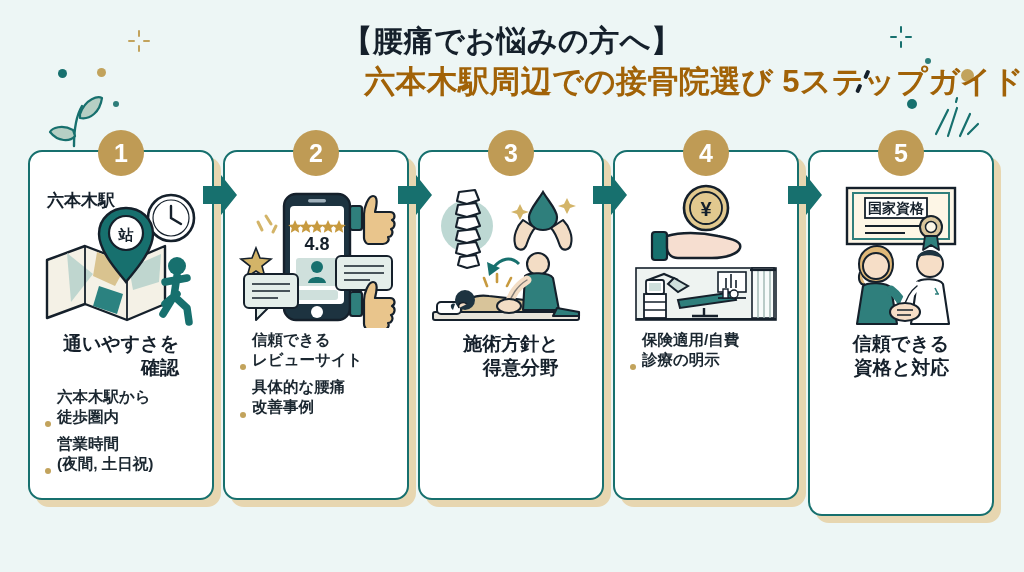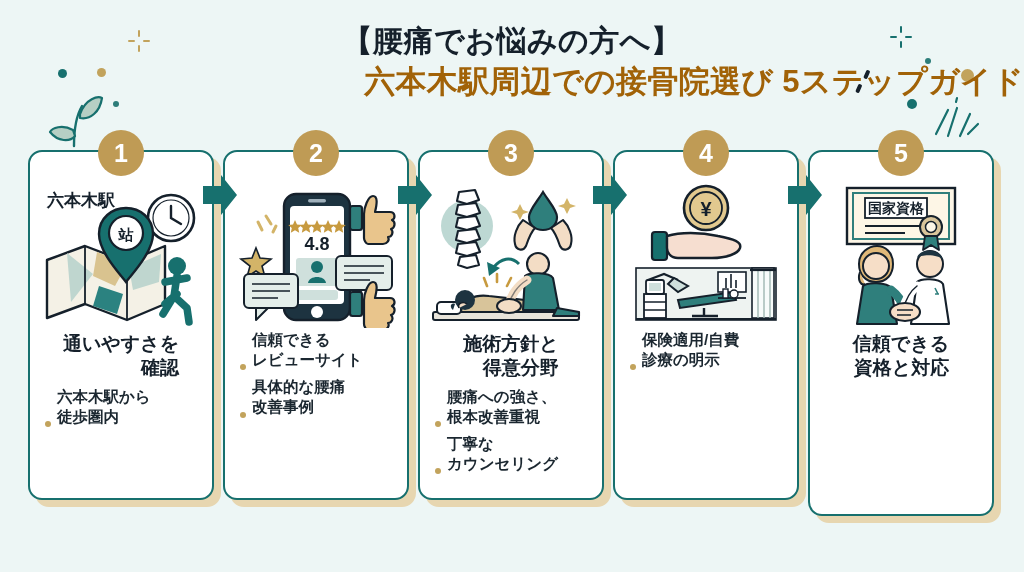--- a/index.html
+++ b/index.html
@@ -162,20 +162,25 @@
         <circle cx="140" cy="84" r="9" fill="#17706e"></circle>
         <path d="M140 94 L137 114 L126 132 M137 114 L150 126 L152 140 M128 100 L150 96 M140 112 L128 122" stroke="#17706e" stroke-width="7.5" fill="none" stroke-linecap="round" stroke-linejoin="round"></path>
       </svg>
       <div class="card-title">通いやすさを
 確認</div>
       <div class="bullets">
         <div class="bullet">
           <span class="bullet-dot"></span>
           <span class="bullet-text">六本木駅から
 徒歩圏内</span>
+        </div>
+        <div class="bullet">
+          <span class="bullet-dot"></span>
+          <span class="bullet-text">営業時間
+(夜間, 土日祝)</span>
         </div>
       </div>
     </div>
   </div>
 
   <div class="step">
     <div class="card">
       <div class="badge">2</div>
       <svg class="illus" viewBox="0 0 168 146">
 
@@ -268,32 +273,20 @@
 
         <circle cx="111" cy="82" r="11" fill="#f3ddc5" stroke="#15202b" stroke-width="2.1"></circle>
         <path d="M98 94 C102 90 122 90 126 96 L132 128 L96 128 Z" fill="#2f7f7c" stroke="#15202b" stroke-width="2.1" stroke-linejoin="round"></path>
         <path d="M130 126 L152 130 L152 134 L126 134 Z" fill="#2f7f7c" stroke="#15202b" stroke-width="2.1" stroke-linejoin="round"></path>
         <path d="M100 98 C90 104 84 114 82 122" stroke="#f3ddc5" stroke-width="9" fill="none" stroke-linecap="round"></path>
         <path d="M100 98 C90 104 84 114 82 122" stroke="#15202b" stroke-width="1.4" fill="none" stroke-linecap="round" opacity="0.5"></path>
         <ellipse cx="82" cy="124" rx="12" ry="7" fill="#f3ddc5" stroke="#15202b" stroke-width="2"></ellipse>
       </svg>
       <div class="card-title">施術方針と
 得意分野</div>
-      <div class="bullets">
-        <div class="bullet">
-          <span class="bullet-dot"></span>
-          <span class="bullet-text">腰痛への強さ、
-根本改善重視</span>
-        </div>
-        <div class="bullet">
-          <span class="bullet-dot"></span>
-          <span class="bullet-text">丁寧な
-カウンセリング</span>
-        </div>
-      </div>
     </div>
   </div>
 
   <div class="step">
     <div class="card">
       <div class="badge">4</div>
       <svg class="illus" viewBox="0 0 168 146">
 
         <circle cx="84" cy="26" r="22" fill="#e2c98f" stroke="#15202b" stroke-width="2.6"></circle>
         <circle cx="84" cy="26" r="16" fill="none" stroke="#15202b" stroke-width="1.8"></circle>

